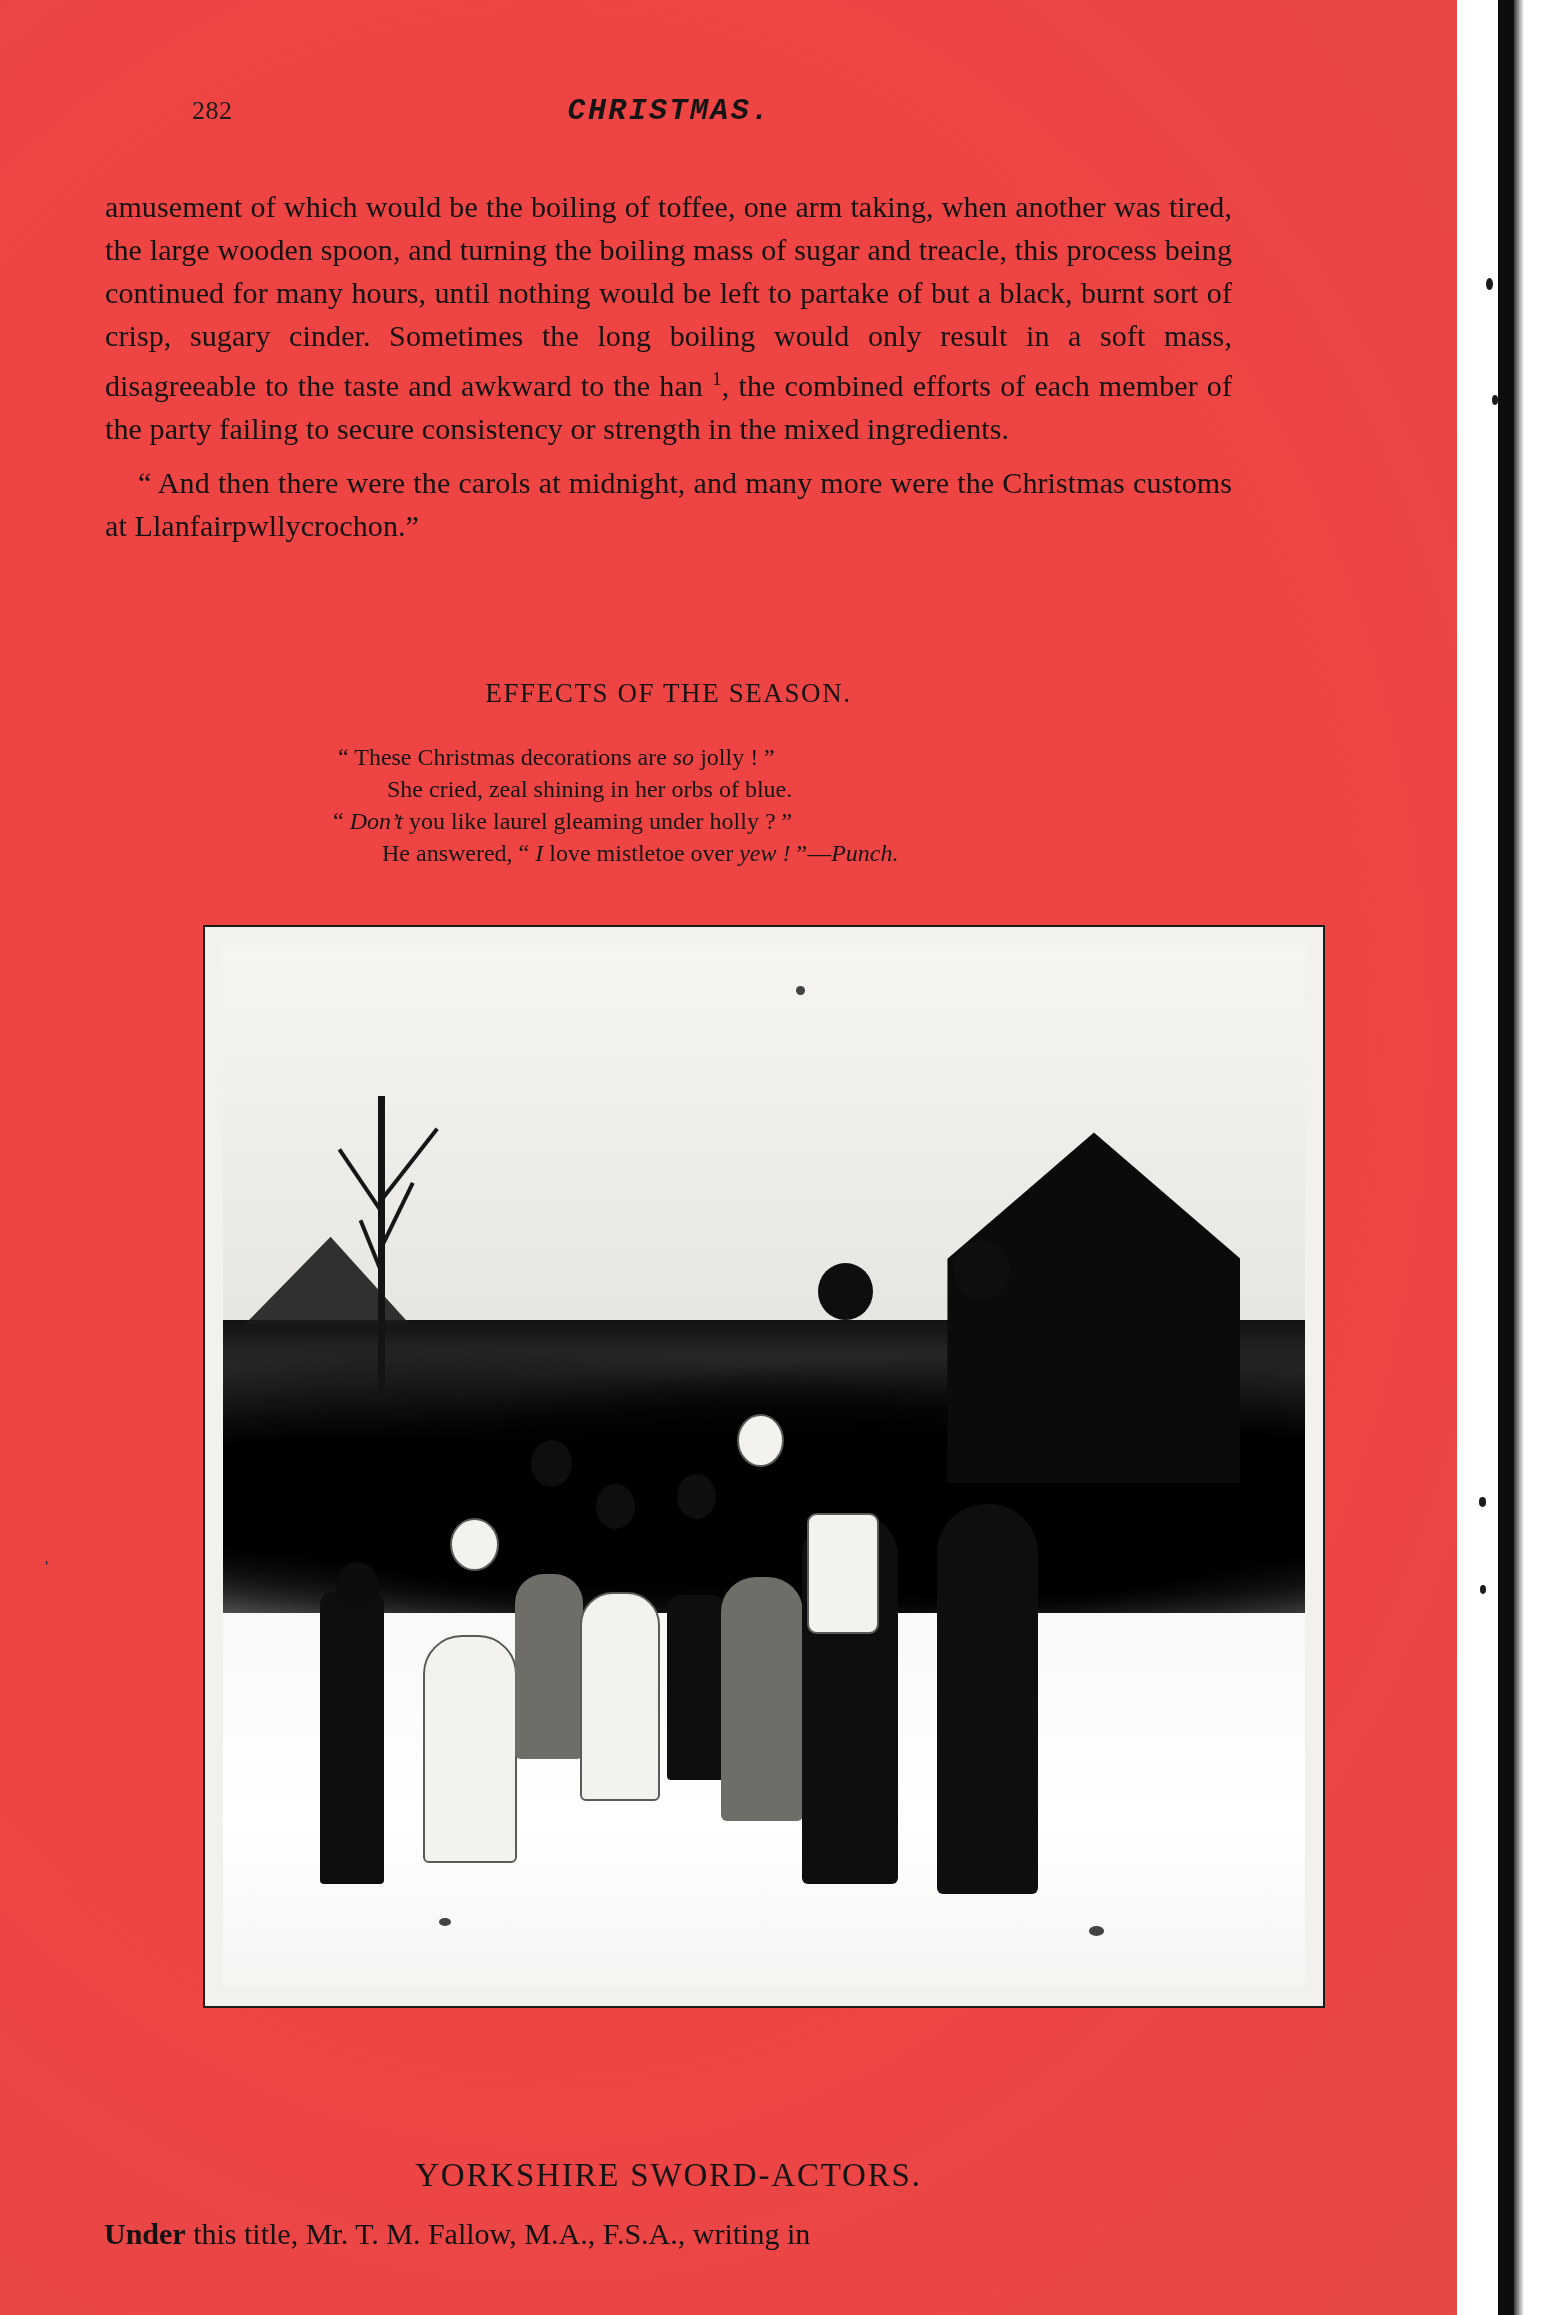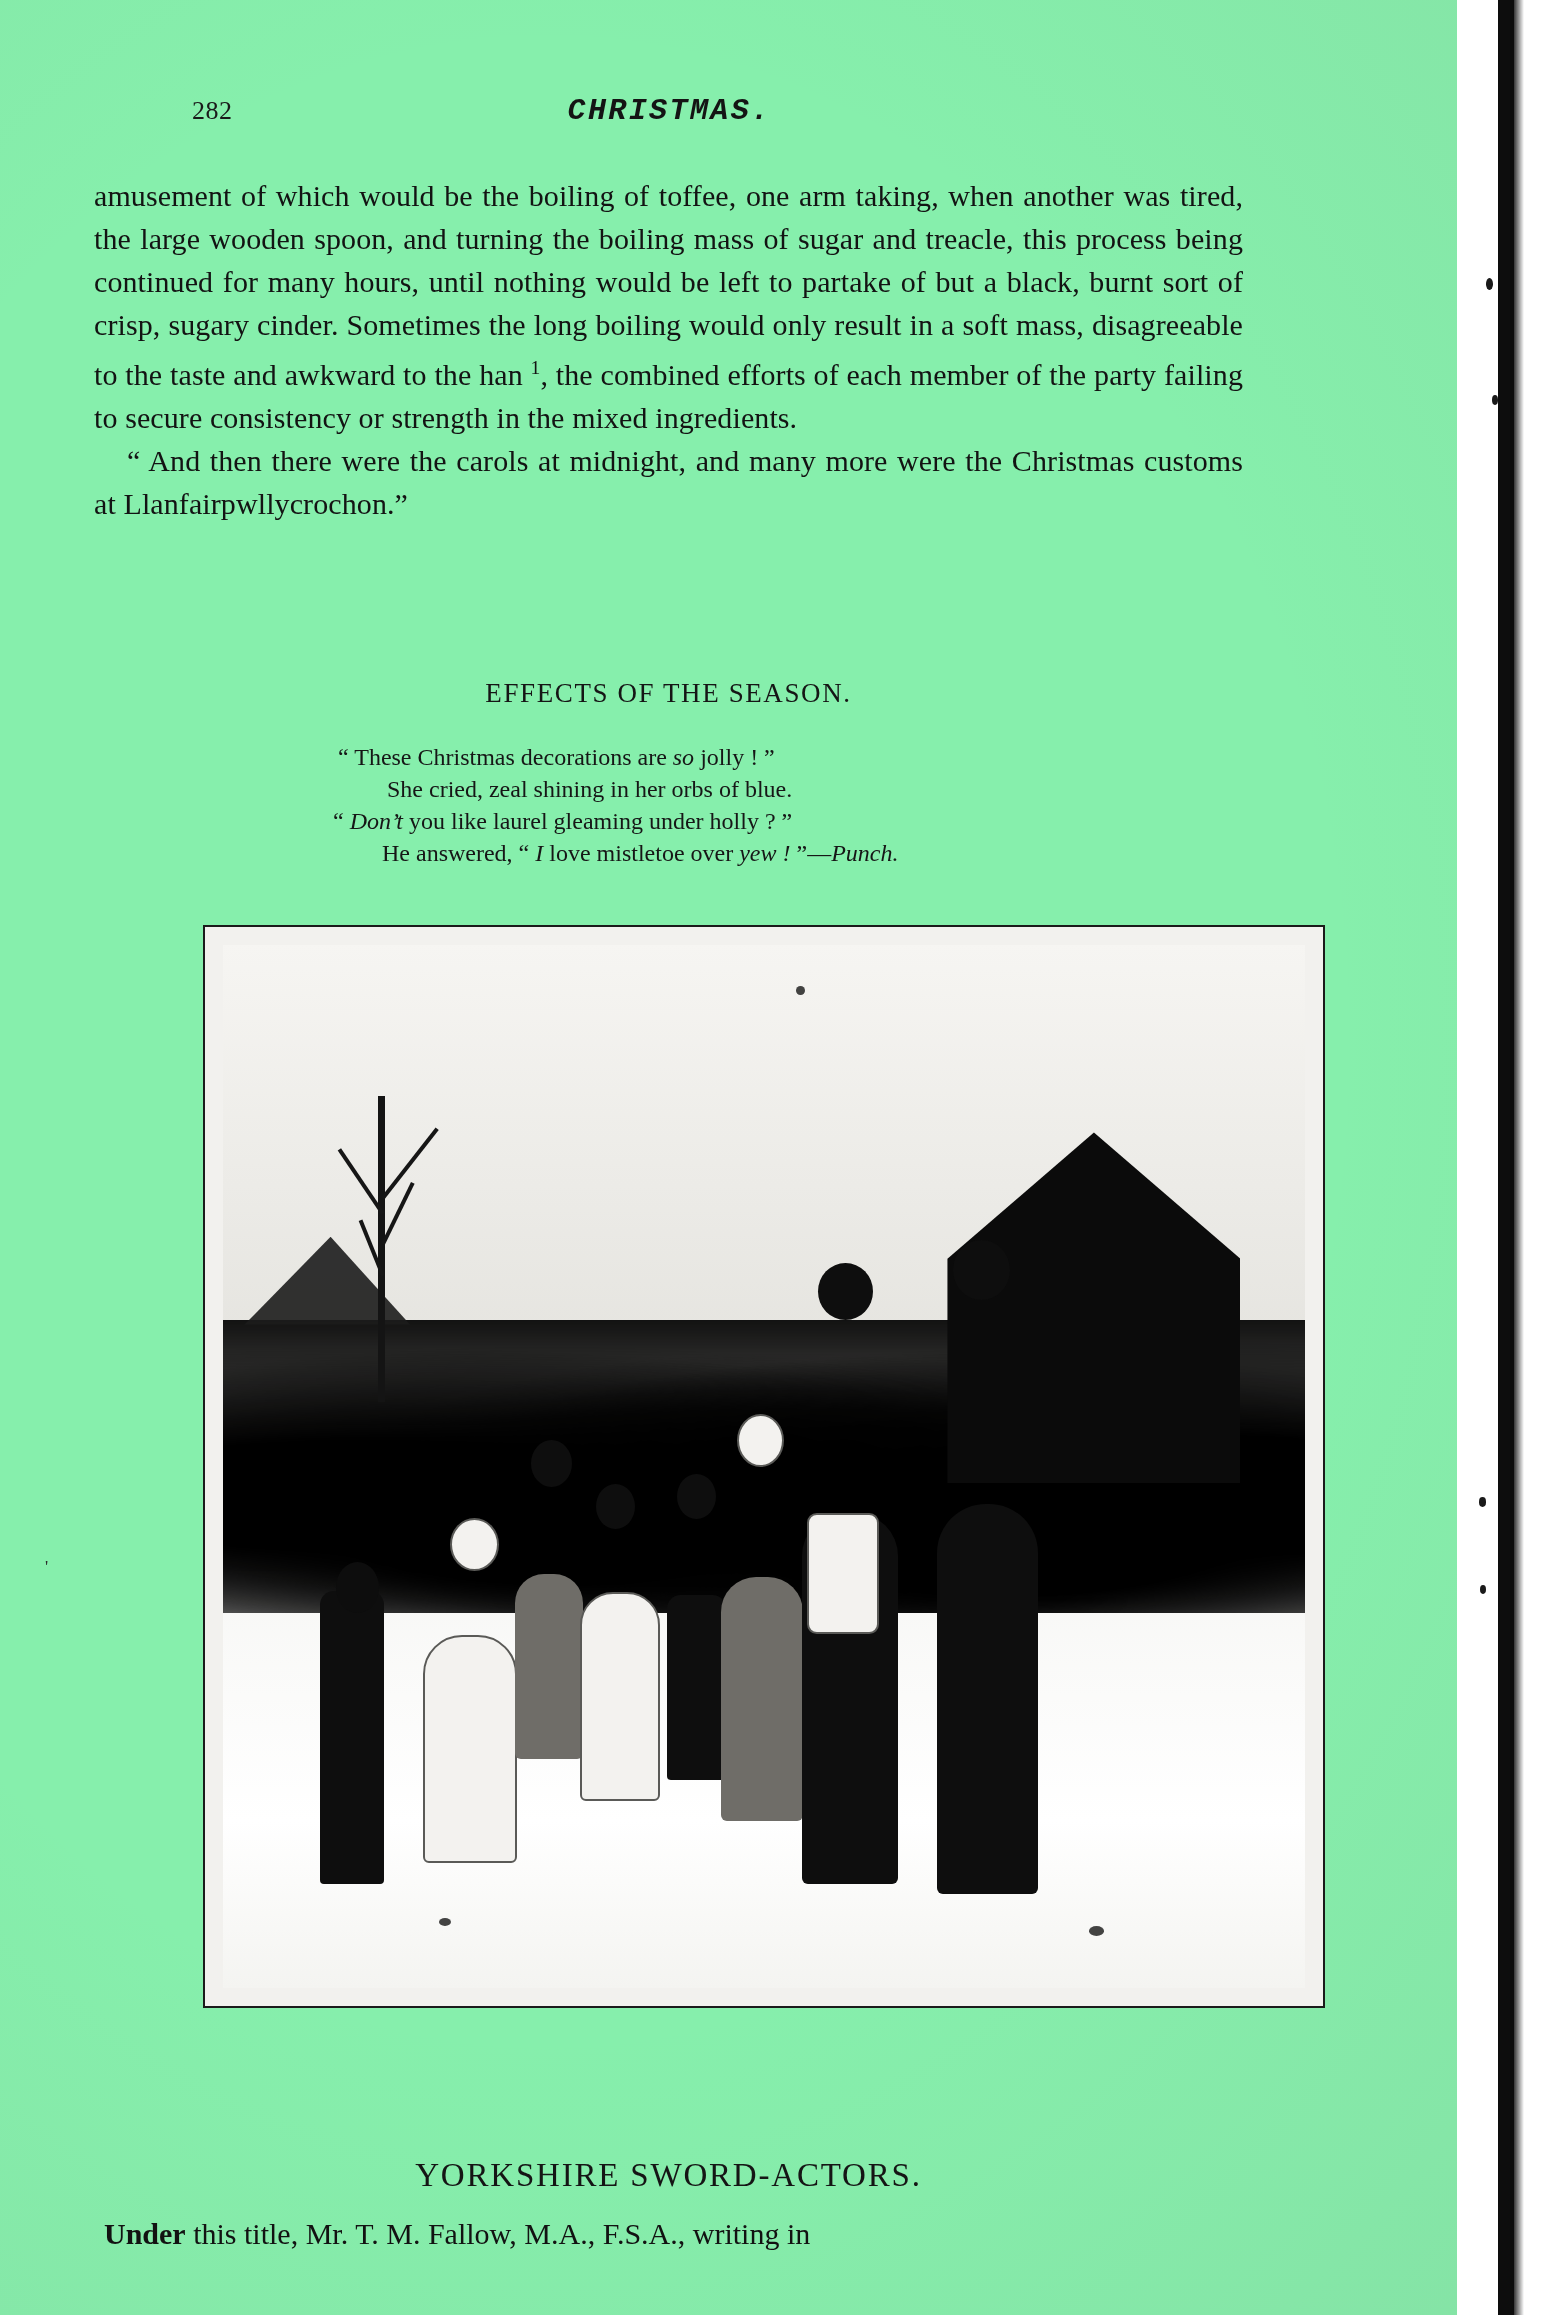--- a/index.html
+++ b/index.html
@@ -15,21 +15,21 @@
     font-family: "Liberation Serif", serif;
     color: #111111;
   }
 
   
   #page {
     position: absolute;
     left: 0; top: 0;
     width: 1562px;
     height: 2315px;
-    background: #86efac;
+    background: #ef4444;
   }
 
   
   #page:before {
     content: "";
     position: absolute;
     inset: 0;
     background:
       radial-gradient(ellipse at 35% 45%, rgba(255,255,255,0) 55%, rgba(120,115,105,0.10) 100%);
     pointer-events: none;
@@ -102,21 +102,21 @@
     position: absolute;
     left: 0;
     top: 174px;
     width: 1149px;
     font-size: 30px;
     line-height: 43px;
     text-align: justify;
     color: #131313;
     letter-spacing: 0.1px;
   }
-  .body-text p { margin: 0; }
+  .body-text p { margin: 11px; }
   .body-text p.indent { text-indent: 33px; }
   .sup { font-size: 19.5px; vertical-align: super; }
 
   .section-head {
     position: absolute;
     left: 0;
     top: 678px;
     width: 1149px;
     text-align: center;
     font-size: 27px;

